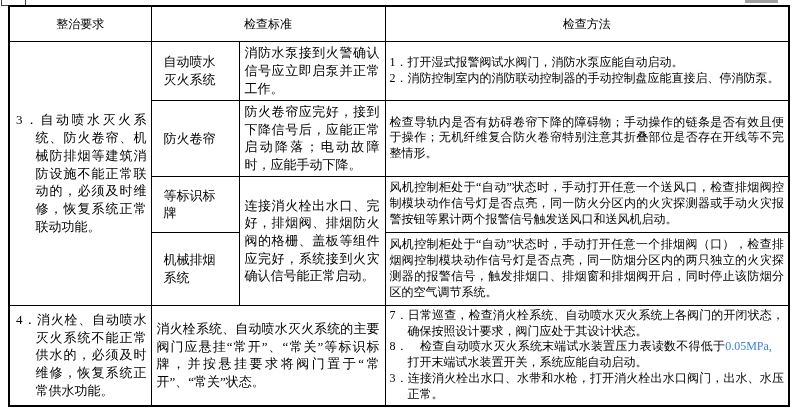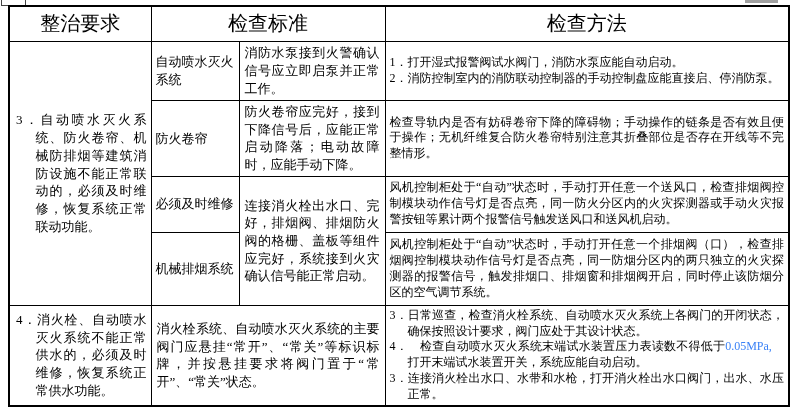--- a/index.html
+++ b/index.html
@@ -37,35 +37,35 @@
   .doc-table th, .doc-table td {
     border: 1px solid #000000;
     vertical-align: middle;
     padding: 2px 5px;
     font-size: 13px;
     line-height: 1.36;
     font-weight: normal;
     overflow: hidden;
   }
   .doc-table th {
-    font-size: 20px;
+    font-size: 12px;
     text-align: center;
     height: 30px;
   }
   tr.r1 { height: 59px; }
   tr.r2 { height: 71px; }
   tr.r3 { height: 56px; }
   tr.r4 { height: 73px; }
   tr.r5 { height: 96px; }
   td.req {
     vertical-align: middle;
     text-align: justify;
     padding: 2px 4px 2px 6px;
   }
-  td.sys { padding: 2px 4px; }
+  td.sys { padding: 2px 12px; }
   td.std { text-align: justify; font-family: Liberation Serif, serif; }
   td.mth {
     font-size: 12px;
     line-height: 1.32;
     text-align: justify;
     padding: 2px 4px;
   }
   .hang {
     padding-left: 1.5em;
     text-indent: -1.5em;
@@ -107,37 +107,37 @@
       </td>
     </tr>
 
     <tr class="r2">
       <td class="sys">防火卷帘</td>
       <td class="std">防火卷帘应完好，接到下降信号后，应能正常启动降落；电动故障时，应能手动下降。</td>
       <td class="mth">检查导轨内是否有妨碍卷帘下降的障碍物；手动操作的链条是否有效且便于操作；无机纤维复合防火卷帘特别注意其折叠部位是否存在开线等不完整情形。</td>
     </tr>
 
     <tr class="r3">
-      <td class="sys">必须及时维修</td>
+      <td class="sys">等标识标牌</td>
       <td rowspan="2" class="std">连接消火栓出水口、完好，排烟阀、排烟防火阀的格栅、盖板等组件应完好，系统接到火灾确认信号能正常启动。</td>
       <td class="mth">风机控制柜处于“自动”状态时，手动打开任意一个送风口，检查排烟阀控制模块动作信号灯是否点亮，同一防火分区内的火灾探测器或手动火灾报警按钮等累计两个报警信号触发送风口和送风机启动。</td>
     </tr>
 
     <tr class="r4">
       <td class="sys">机械排烟系统</td>
       <td class="mth">风机控制柜处于“自动”状态时，手动打开任意一个排烟阀（口），检查排烟阀控制模块动作信号灯是否点亮，同一防烟分区内的两只独立的火灾探测器的报警信号，触发排烟口、排烟窗和排烟阀开启，同时停止该防烟分区的空气调节系统。</td>
     </tr>
 
     <tr class="r5">
       <td class="req">
         <div class="hang">4．消火栓、自动喷水灭火系统不能正常供水的，必须及时维修，恢复系统正常供水功能。</div>
       </td>
       <td colspan="2" class="std">消火栓系统、自动喷水灭火系统的主要阀门应悬挂“常开”、“常关”等标识标牌，并按悬挂要求将阀门置于“常开”、“常关”状态。</td>
       <td class="mth">
-        <div class="hang">3．日常巡查，检查消火栓系统、自动喷水灭火系统上各阀门的开闭状态，确保按照设计要求，阀门应处于其设计状态。</div>
-        <div class="hang"><span>4．　检查自动喷水灭火系统末端试水装置压力表读数不得低于</span><span style="color: #3b82f6;">0.05MPa,</span><span>　打开末端试水装置开关，系统应能自动启动。</span></div>
+        <div class="hang">7．日常巡查，检查消火栓系统、自动喷水灭火系统上各阀门的开闭状态，确保按照设计要求，阀门应处于其设计状态。</div>
+        <div class="hang"><span>8．　检查自动喷水灭火系统末端试水装置压力表读数不得低于</span><span style="color: #3b82f6;">0.05MPa,</span><span>　打开末端试水装置开关，系统应能自动启动。</span></div>
         <div class="hang">3．连接消火栓出水口、水带和水枪，打开消火栓出水口阀门，出水、水压正常。</div>
       </td>
     </tr>
   </tbody>
     </table>
 
 </div>
 
 </body></html>

